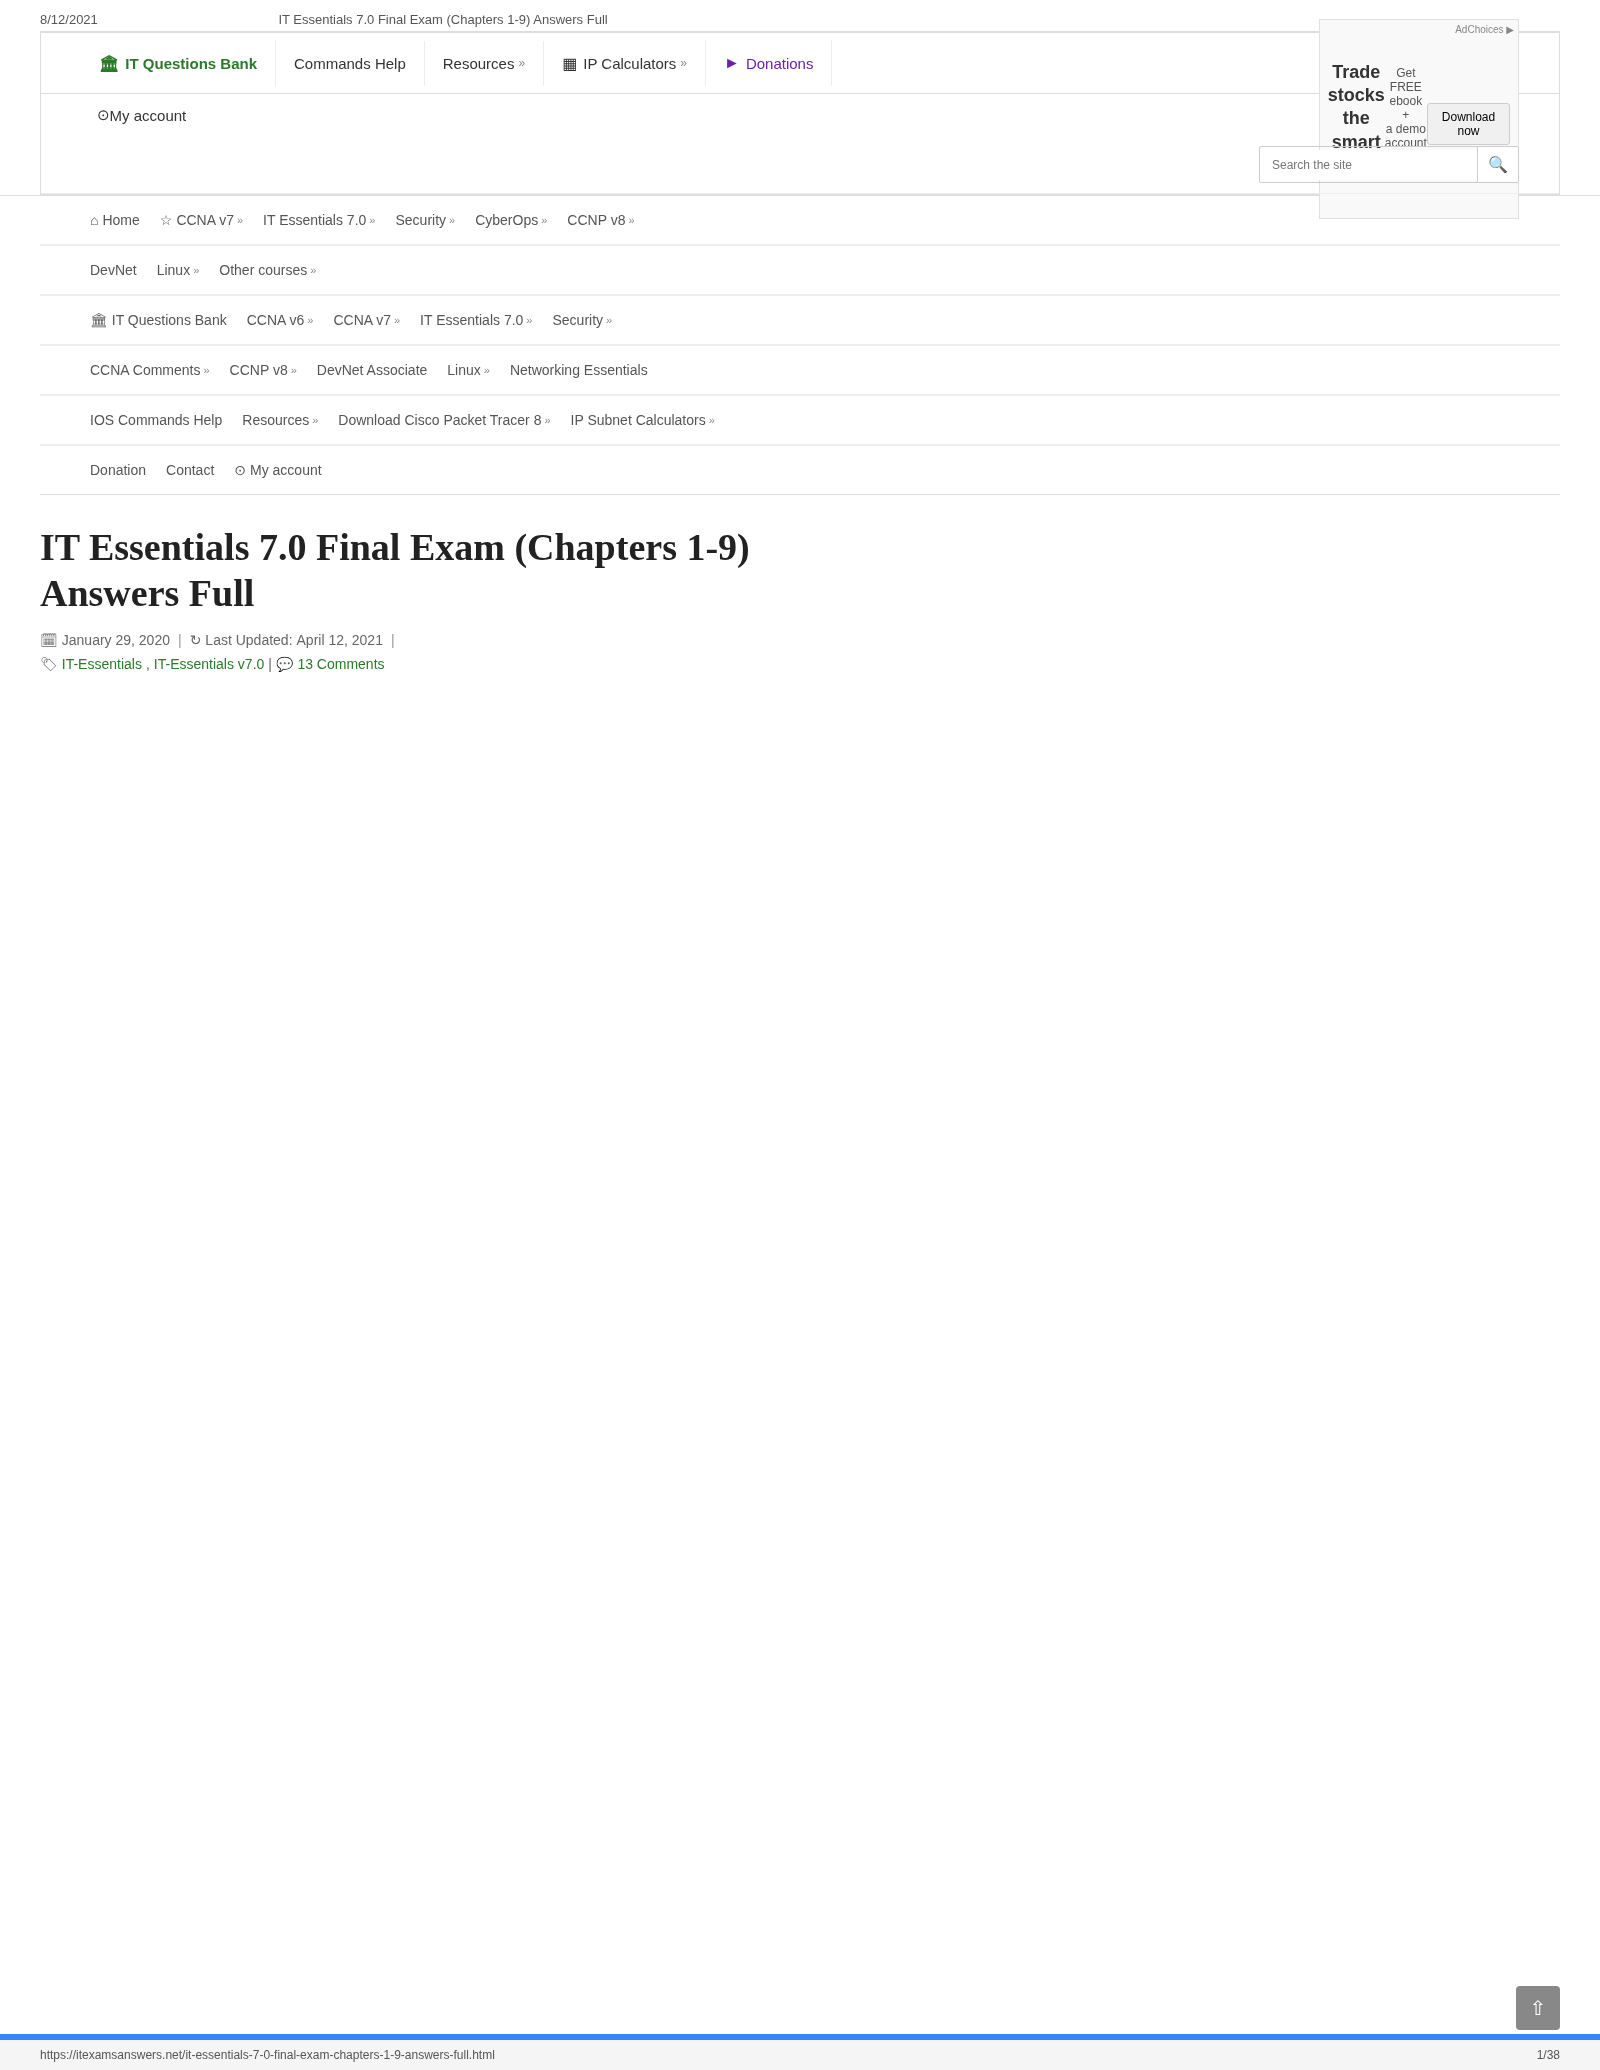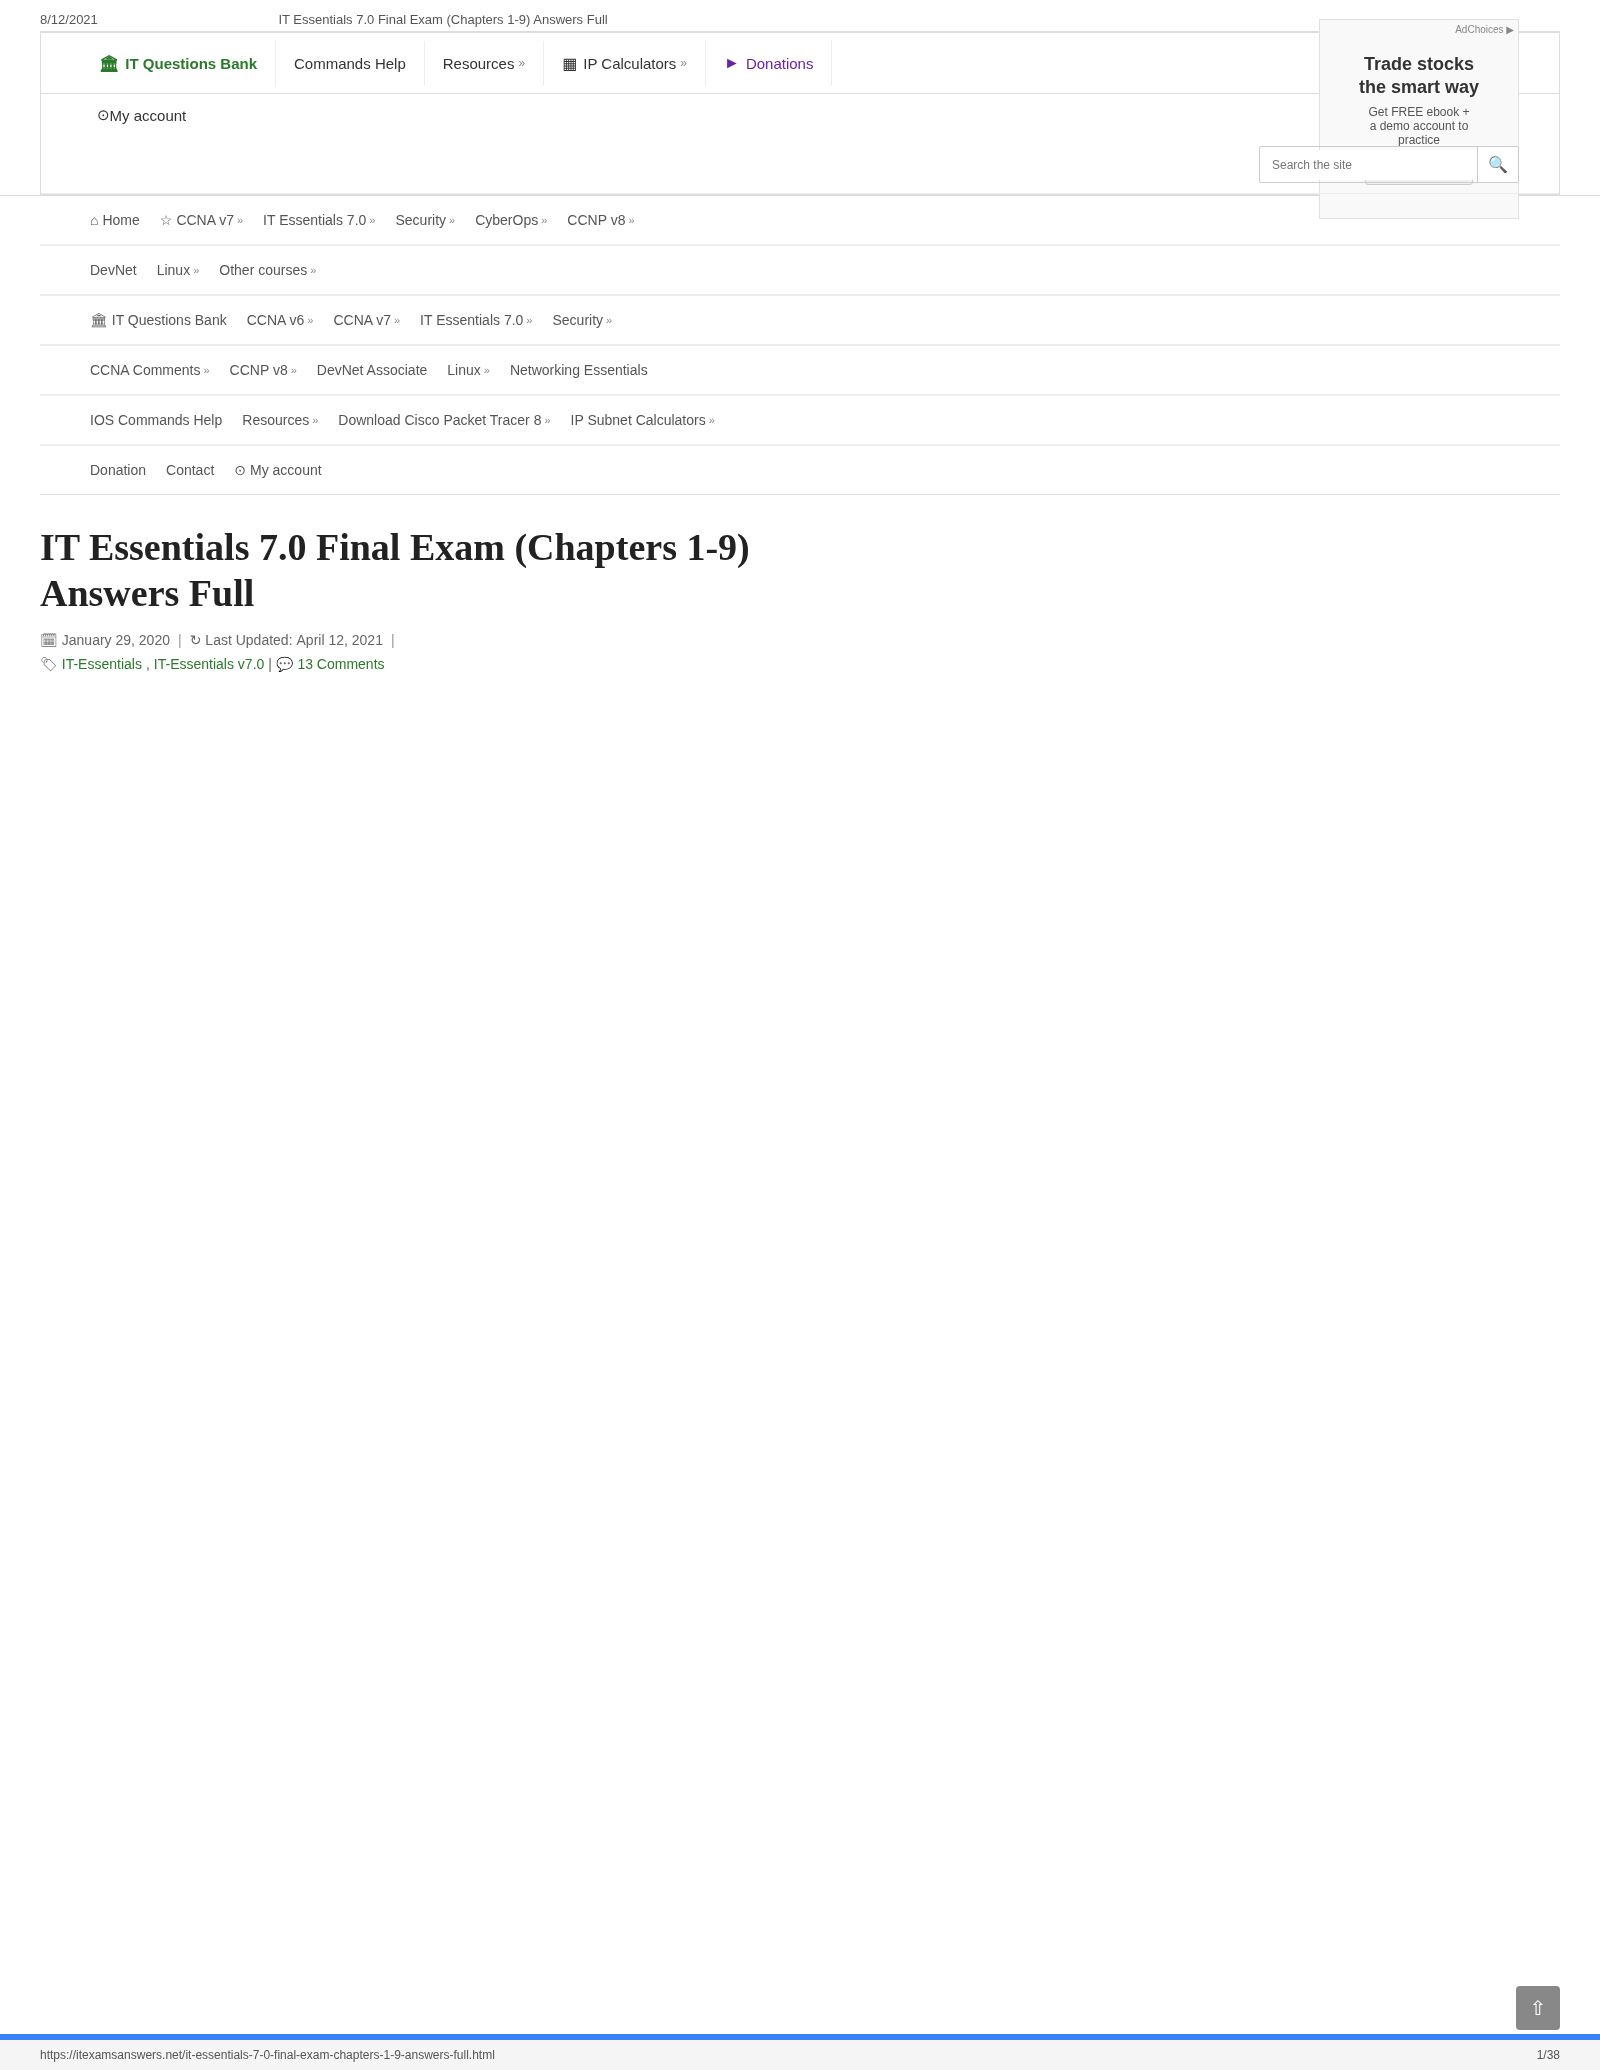--- a/index.html
+++ b/index.html
@@ -113,21 +113,20 @@
     
     .ad-area {
       position: absolute;
       right: 320px;
       top: 0;
       width: 200px;
       height: 200px;
       background: #f9f9f9;
       border: 1px solid #e0e0e0;
       display: flex;
-      flex-direction: column;
       align-items: center;
       justify-content: center;
       font-family: Arial, sans-serif;
       font-size: 12px;
       color: #555;
       padding: 15px;
       text-align: center;
     }
     .ad-choices {
       font-size: 10px;

